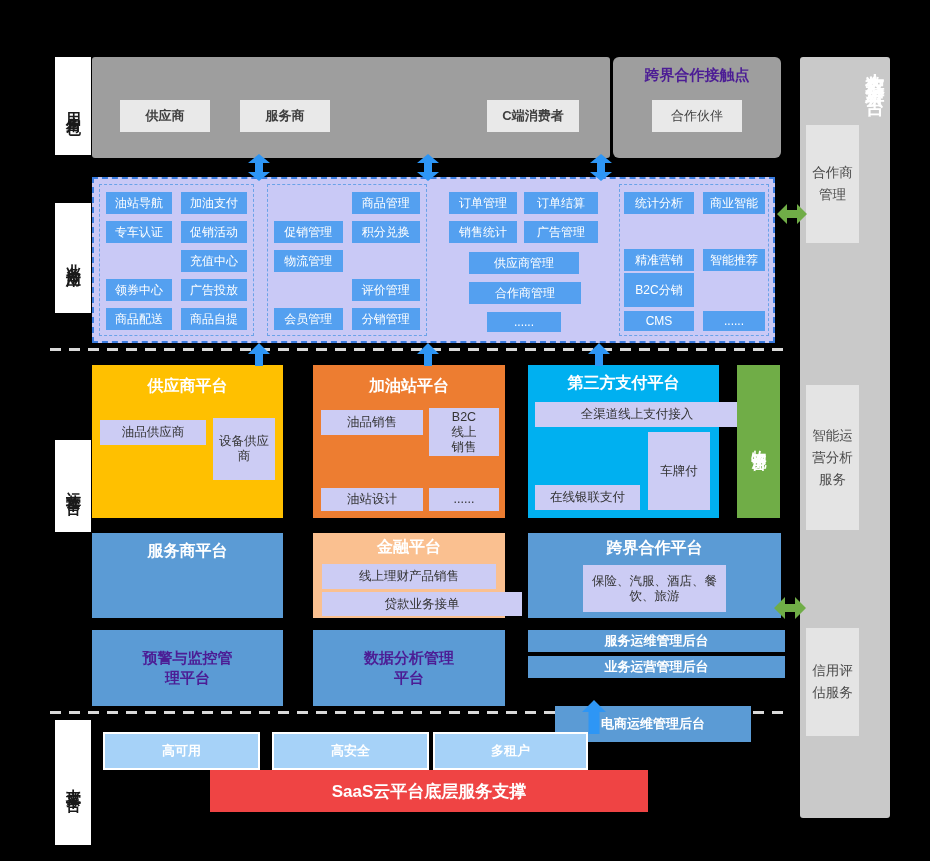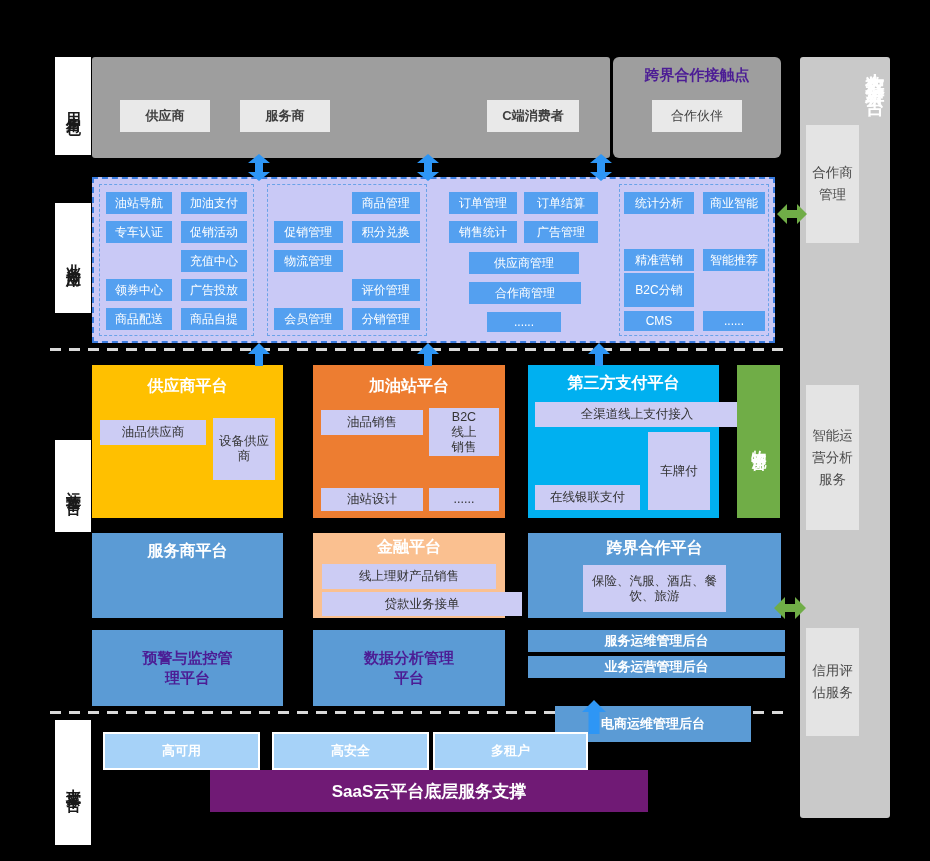--- a/index.html
+++ b/index.html
@@ -163,21 +163,21 @@
   <div class="abs" style="left:313px;top:630px;width:192px;height:76px;background:#5b9bd5;display:flex;align-items:center;justify-content:center;">
     <div class="panel-title" style="width:104px;line-height:20px;">数据分析管理平台</div>
   </div>
   <div class="backend abs" style="left:528px;top:630px;width:257px;height:22px;">服务运维管理后台</div>
   <div class="backend abs" style="left:528px;top:656px;width:257px;height:22px;">业务运营管理后台</div>
   <div class="backend abs" style="left:555px;top:682px;width:196px;height:36px;margin-top:24px;">电商运维管理后台</div>
 
   <div class="chip-lightblue" style="left:103px;top:732px;width:157px;height:38px;">高可用</div>
   <div class="chip-lightblue" style="left:272px;top:732px;width:157px;height:38px;">高安全</div>
   <div class="chip-lightblue" style="left:433px;top:732px;width:155px;height:38px;">多租户</div>
-  <div class="abs" style="left:210px;top:770px;width:438px;height:42px;background:#701a75;color:#fff;font-weight:bold;font-size:17px;display:flex;align-items:center;justify-content:center;">SaaS云平台底层服务支撑</div>
+  <div class="abs" style="left:210px;top:770px;width:438px;height:42px;background:#ef4444;color:#fff;font-weight:bold;font-size:17px;display:flex;align-items:center;justify-content:center;">SaaS云平台底层服务支撑</div>
 
   <div class="abs arrow" style="left:247px;top:154px;">
     <svg width="24" height="27">
         <path d="M12 0 L23 9 L16 9 L16 18 L23 18 L12 27 L1 18 L8 18 L8 9 L1 9 Z" fill="#2e96f5"></path>
       </svg>
   </div>
   <div class="abs arrow" style="left:416px;top:154px;">
     <svg width="24" height="27">
         <path d="M12 0 L23 9 L16 9 L16 18 L23 18 L12 27 L1 18 L8 18 L8 9 L1 9 Z" fill="#2e96f5"></path>
       </svg>

